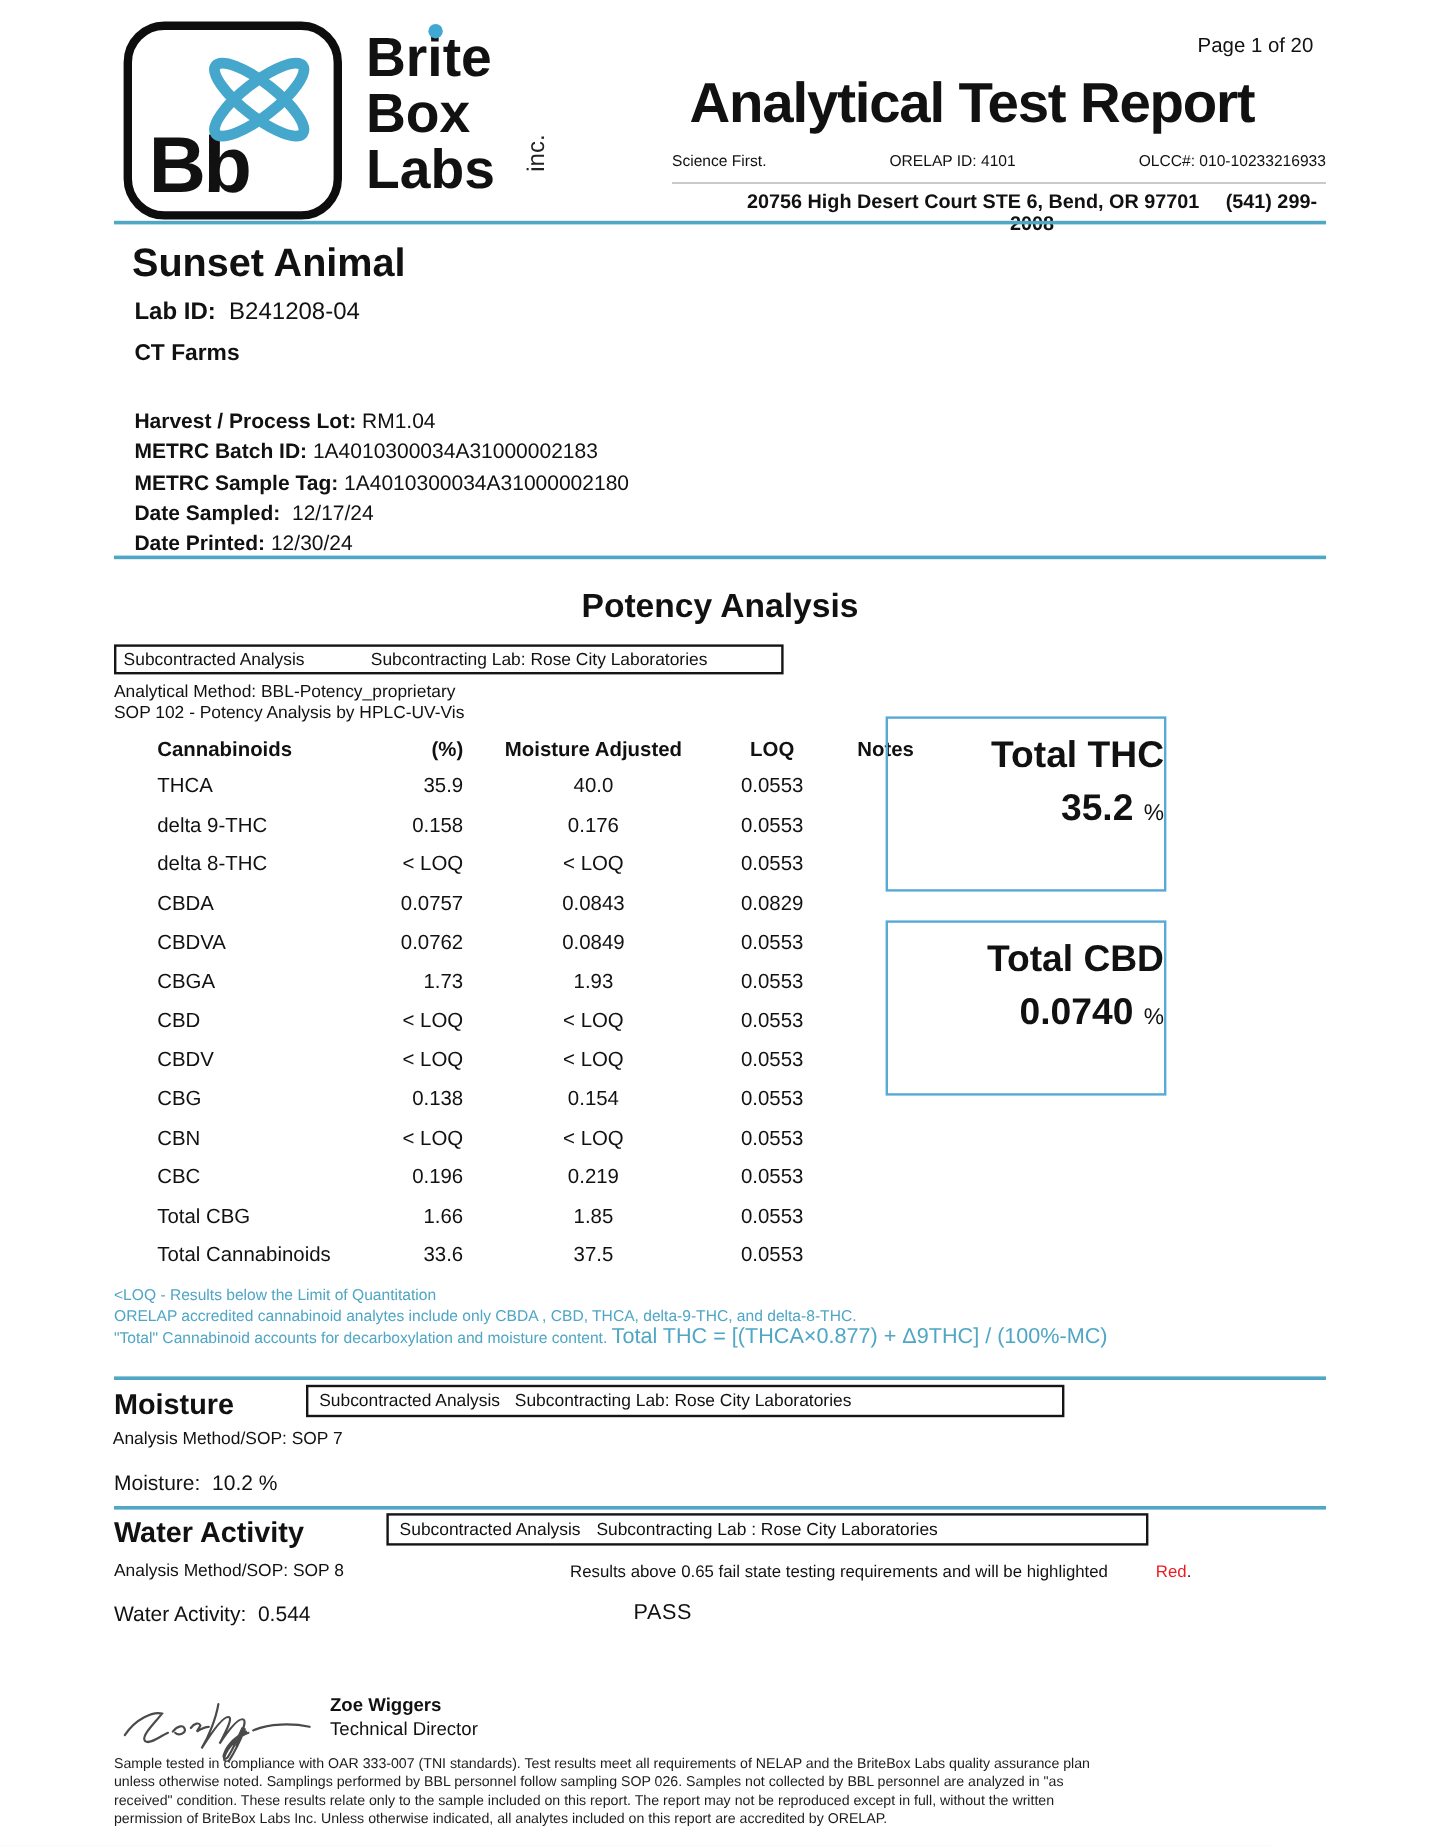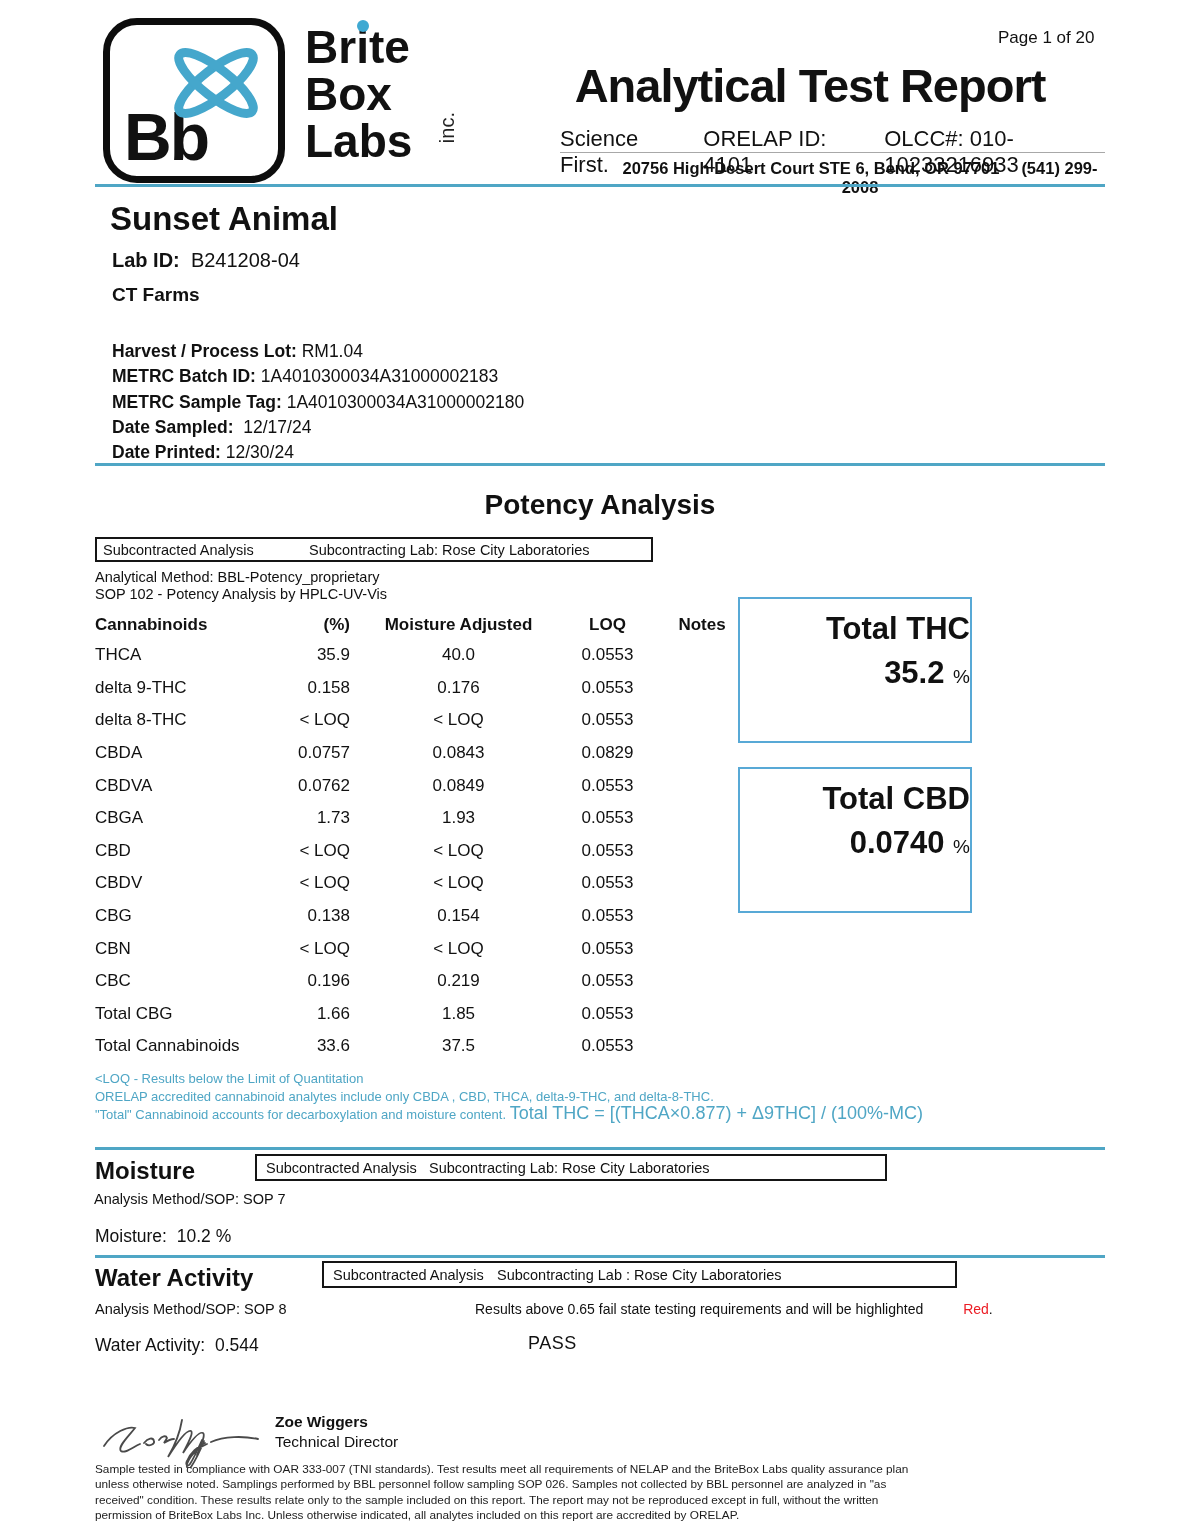--- a/index.html
+++ b/index.html
@@ -16,21 +16,21 @@
   .logo-box{position:absolute;left:103px;top:18px;width:182px;height:165px;border:7px solid #0d0d0d;border-radius:34px;}
   .logo-bb{position:absolute;left:14px;bottom:6px;font-size:66px;font-weight:800;letter-spacing:-2px;line-height:1;}
   .atom{position:absolute;right:6px;top:8px;}
   .logo-text{position:absolute;left:305px;top:24px;font-weight:800;font-size:46px;line-height:47px;letter-spacing:0;}
   .logo-text .ln{display:block;}
   .brite-i{position:relative;display:inline-block;}
   .brite-i::after{content:"";position:absolute;left:50%;transform:translateX(-50%);top:-4px;width:12px;height:12px;border-radius:50%;background:#3FA9D2;}
   .logo-inc{position:absolute;left:436px;top:112px;writing-mode:vertical-rl;transform:rotate(180deg);font-size:20px;font-weight:400;color:#222;}
   .page-num{position:absolute;left:998px;top:28px;font-size:17px;}
   .report-title{position:absolute;left:528px;top:58px;width:564px;text-align:center;font-size:47px;font-weight:700;letter-spacing:-1px;}
-  .tag-row{position:absolute;left:560px;top:126px;width:545px;display:flex;justify-content:space-between;gap:32px;font-size:22px;}
+  .tag-row{position:absolute;left:560px;top:126px;width:545px;display:flex;justify-content:space-between;gap:32px;font-size:13px;}
   .tag-underline{position:absolute;left:560px;top:152px;width:545px;height:1px;background:#a8a8a8;}
   .addr-row{position:absolute;left:610px;top:159px;width:500px;text-align:center;font-size:16.5px;font-weight:700;}
   .addr-row .gap{display:inline-block;width:22px;}
   .hr-blue{position:absolute;left:95px;width:1010px;height:3px;background:var(--accent);}
 
   
   .sample-name{position:absolute;left:110px;top:200px;font-size:33px;font-weight:700;}
   .lab-id-row{position:absolute;left:112px;top:249px;font-size:20px;}
   .client{position:absolute;left:112px;top:284px;font-size:19px;font-weight:700;}
   .meta{position:absolute;left:112px;top:339px;font-size:17.5px;line-height:25.3px;}
@@ -38,21 +38,21 @@
 
   
   .potency-title{position:absolute;left:0;top:489px;width:1200px;text-align:center;font-size:28px;font-weight:700;}
   .subbox{position:absolute;border:2px solid #151515;display:flex;align-items:center;font-size:14.5px;background:#fff;}
   .subbox .s1{padding-left:6px;flex:0 0 auto;}
   .subbox.p .s1{width:212px;}
   .subbox.m .s1{width:172px;}
   .subbox.w .s1{width:173px;}
   .method-line{position:absolute;font-size:14.5px;}
   .ctable{position:absolute;left:95px;top:611px;width:650px;font-size:17px;}
-  .trow{display:grid;grid-template-columns:170px 85px 205px 95px 90px;align-items:center;height:32.6px;}
+  .trow{display:grid;grid-template-columns:170px 85px 205px 95px 90px;align-items:center;height:32.6px;margin-left:36px;}
   .trow.thead{font-weight:700;height:28px;}
   .c-name{text-align:left;}
   .c-pct{text-align:right;}
   .c-adj{text-align:center;padding-left:12px;}
   .c-loq{text-align:center;padding-left:10px;}
   .c-notes{text-align:center;padding-left:14px;}
   .footnotes{position:absolute;left:95px;top:1070px;width:860px;font-size:13px;line-height:17.5px;color:var(--accent);}
   .footnotes .formula{font-size:18px;margin-top:12px;}
   .total-box{position:absolute;left:738px;width:234px;height:146px;border:2.5px solid var(--box-blue);text-align:right;}
   .total-box .tb-label{font-size:31px;font-weight:700;margin-top:12px;}

